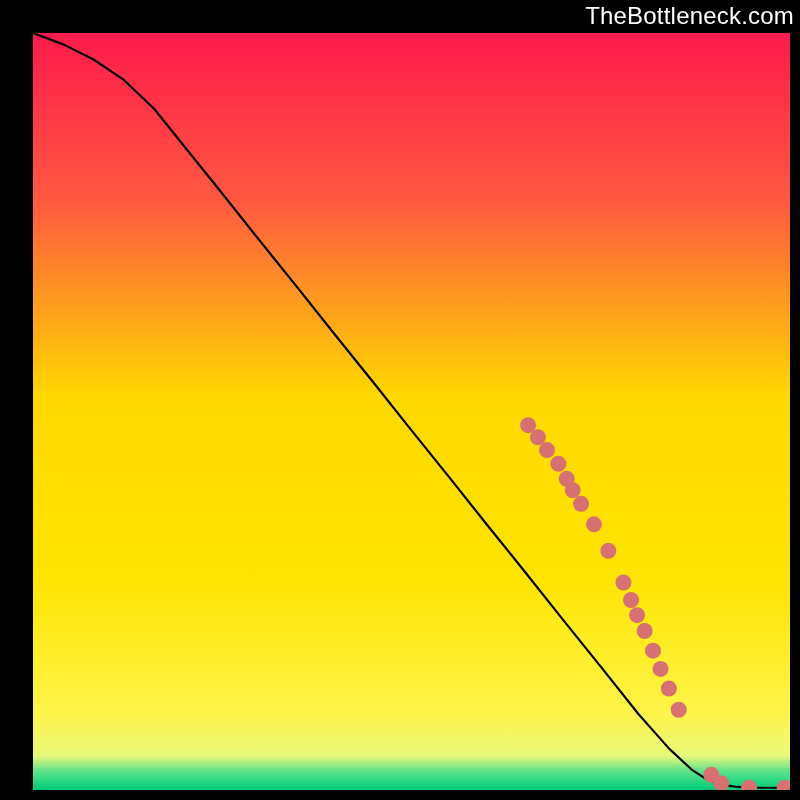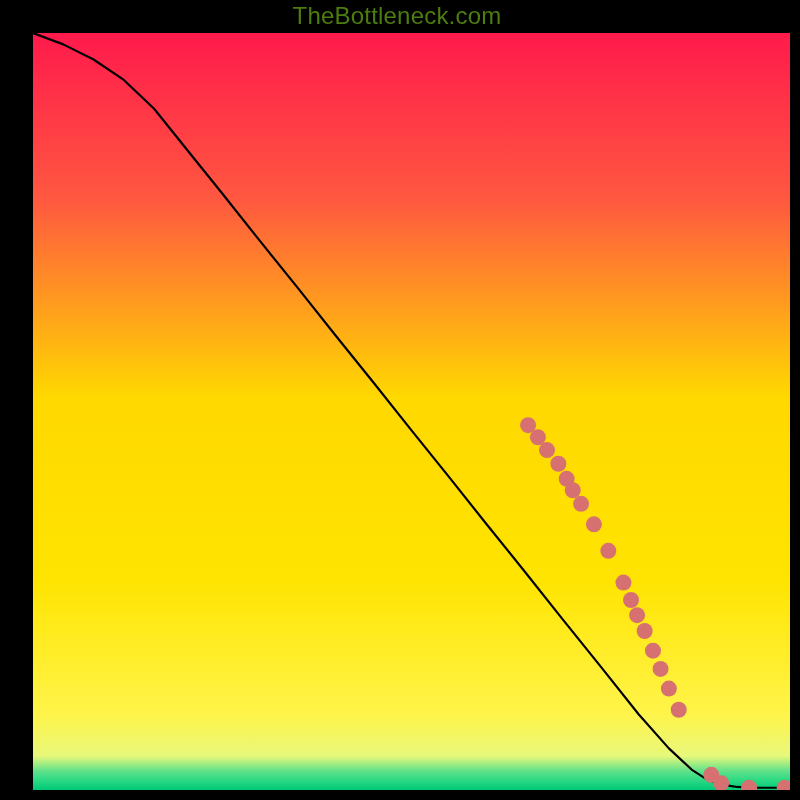--- a/index.html
+++ b/index.html
@@ -26,26 +26,26 @@
   }
   .plot svg {
     width: 757px;
     height: 757px;
     display: block;
   }
   .watermark {
     position: absolute;
     top: 0;
     width: 800px;
-    text-align: center;
+    text-align: right;
     padding-right: 6px;
     padding-top: 2px;
     font-size: 24px;
     font-weight: 500;
-    color: #4d7c0f;
+    color: #ffffff;
     letter-spacing: 0.2px;
     pointer-events: none;
     user-select: none;
   }
 </style>
 </head>
 <body>
 
 <div class="stage">
 

